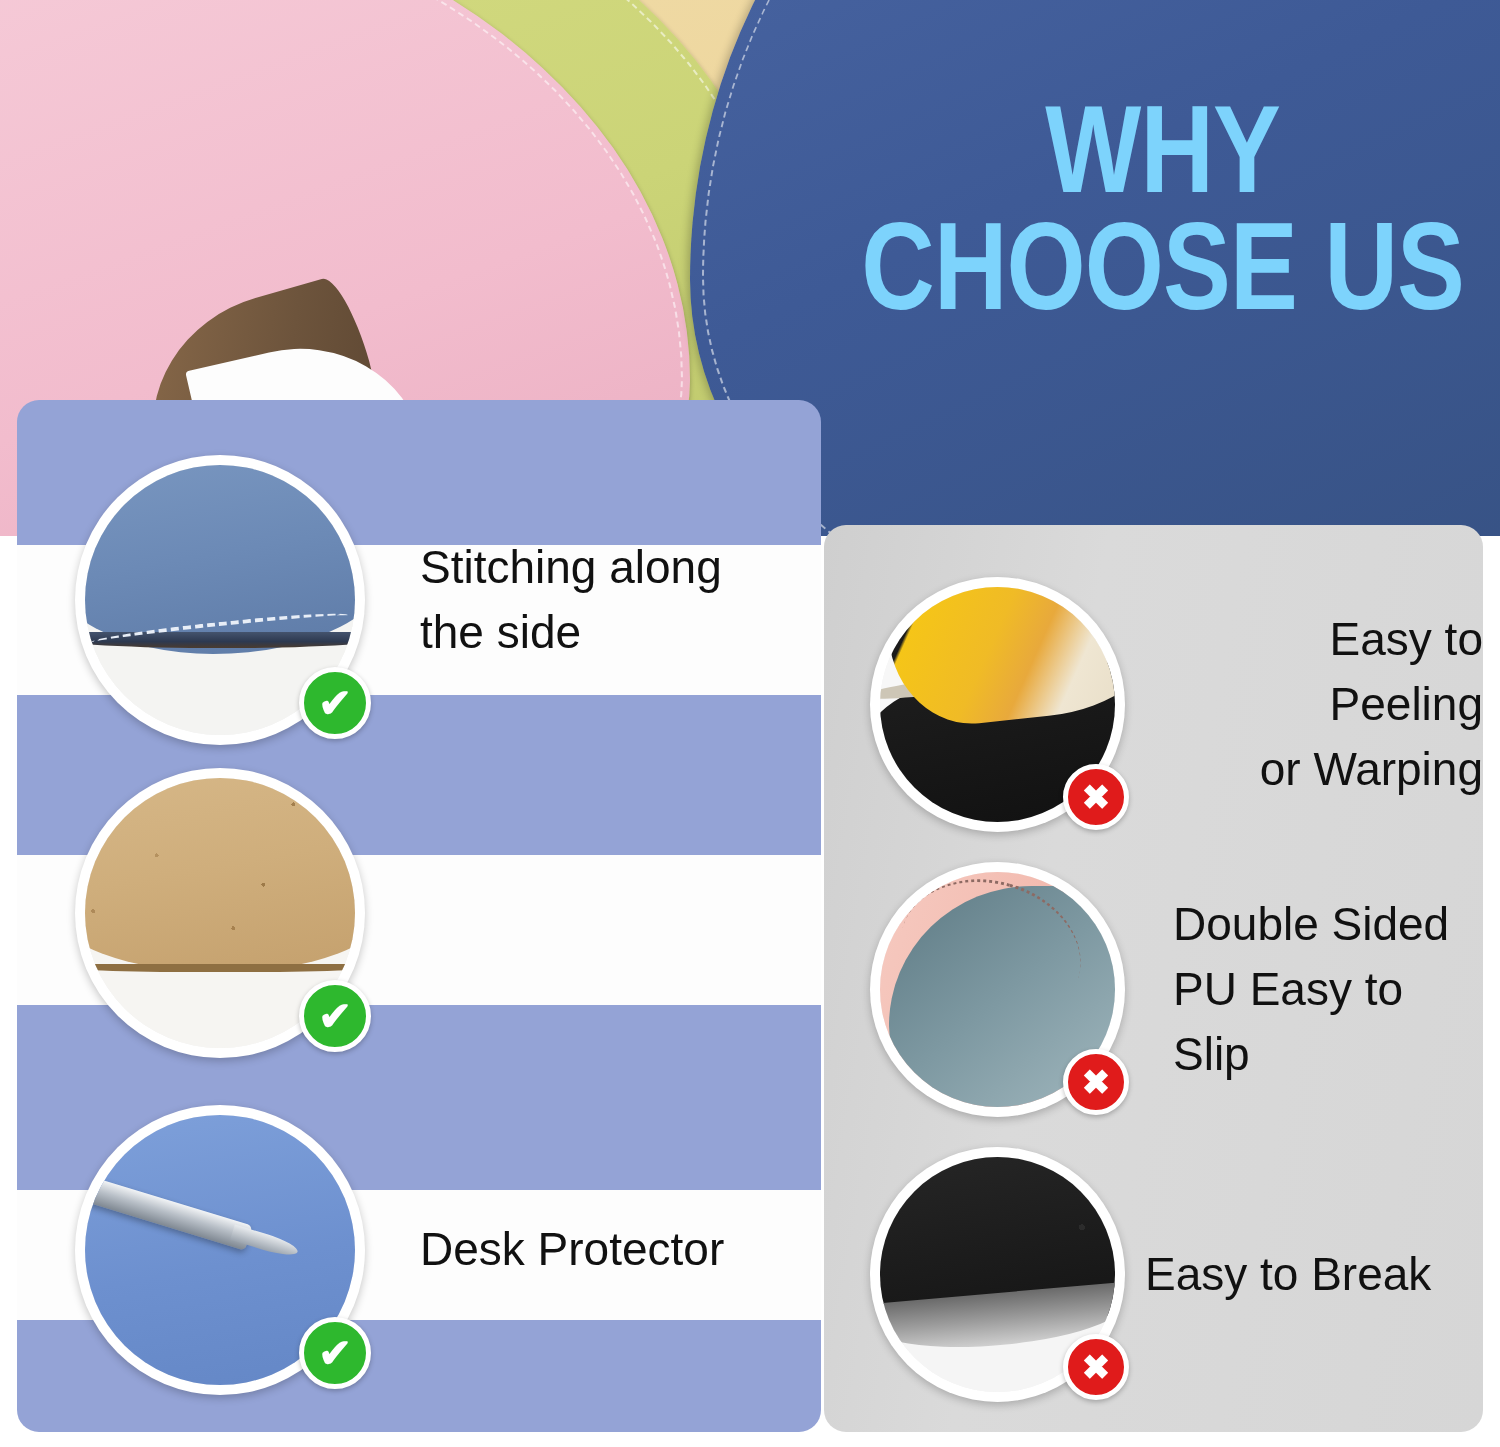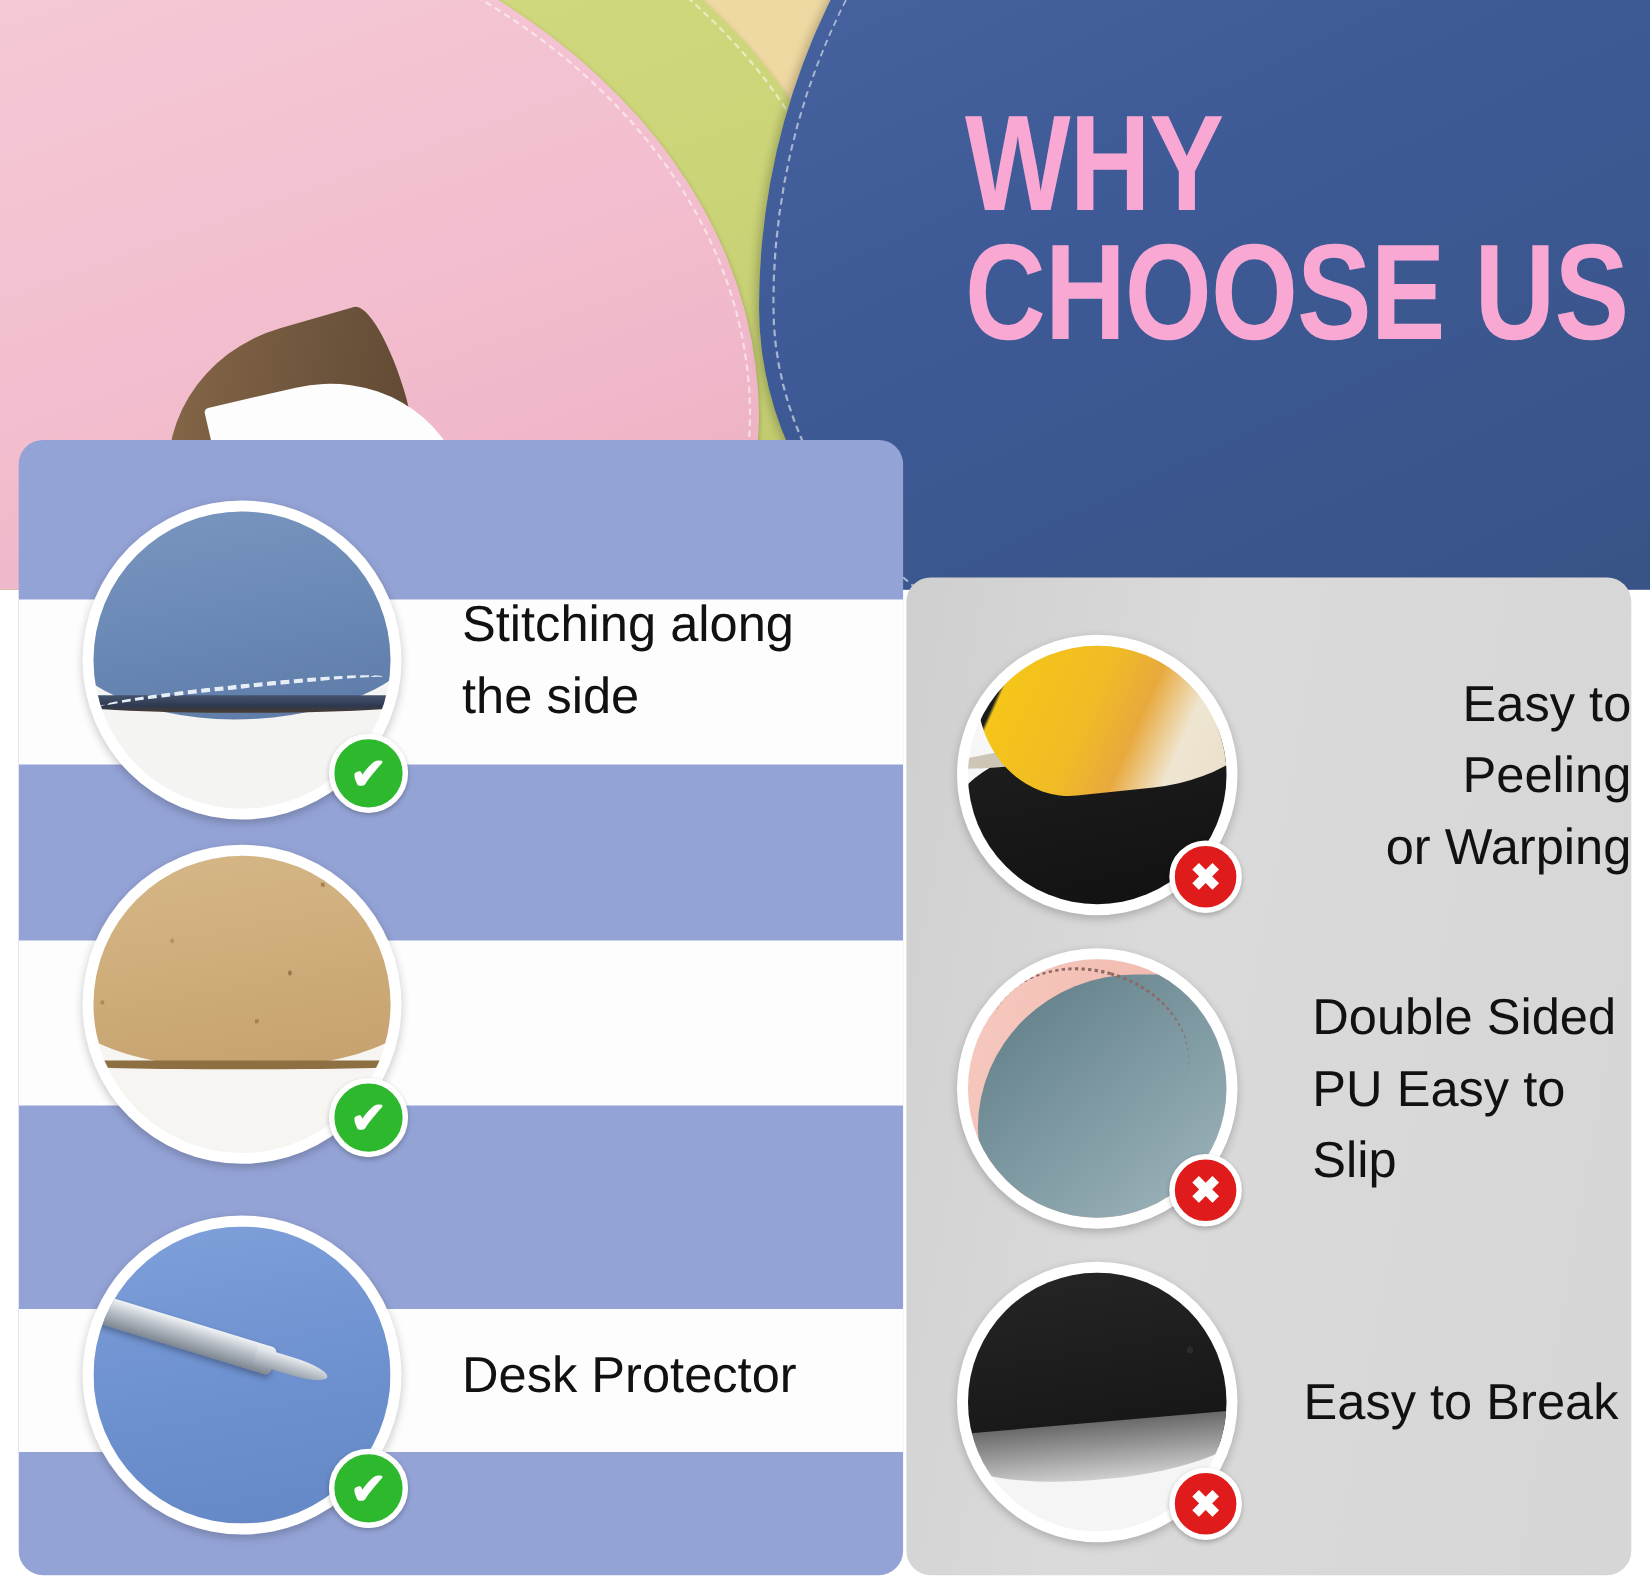--- a/index.html
+++ b/index.html
@@ -30,22 +30,22 @@
   #hero .curl{position:absolute;left:150px;top:300px;width:230px;height:230px;
         background:linear-gradient(115deg,#8a6a4a 0%,#6d543c 55%,#5a4430 100%);
         border-radius:60% 10% 55% 12%/55% 40% 60% 45%;transform:rotate(-16deg);}
   #hero .whitegap{position:absolute;left:205px;top:345px;width:215px;height:200px;
         background:#fdfdfd;border-radius:4px 60% 0 0;transform:rotate(-13deg);}
   #hero .navy-right{position:absolute;left:690px;top:-300px;width:1050px;height:960px;
         background:linear-gradient(155deg,#4c68a6 0%,#3e5a96 45%,#35507f 100%);
         border-radius:58% 0 0 52%/70% 0 0 46%;box-shadow:-3px 0 9px rgba(0,0,0,.22);}
   #hero .navy-right .stitch{inset:10px 0 10px 12px;border-right:none;border-top:none;}
 
-  #headline{position:absolute;right:20px;top:96px;text-align:left;z-index:8;
-            color:#f9a8d4;line-height:.86;letter-spacing:-1px;}
+  #headline{position:absolute;right:36px;top:96px;text-align:center;z-index:8;
+            color:#7dd3fc;line-height:.86;letter-spacing:-1px;}
   #headline .l1{display:block;font-size:124px;font-weight:bold;transform:scaleX(.82);
                 transform-origin:right center;}
   #headline .l2{display:block;font-size:124px;font-weight:bold;transform:scaleX(.82);
                 transform-origin:right center;margin-top:10px;}
 
   
   #left-panel{position:absolute;left:17px;top:400px;width:804px;height:1032px;
        background:#94a3d6;border-radius:22px;overflow:hidden;z-index:10;}
   .stripe{position:absolute;left:0;width:100%;background:#fdfdfd;}
   #right-panel{position:absolute;left:824px;top:525px;width:659px;height:907px;
@@ -236,29 +236,29 @@
     <div class="thumb" style="width:255px;height:255px;">
       <div class="thumb-inner">
         <div class="art a-pu">
           <div class="pink"></div>
             <div class="teal"></div>
             <div class="seam"></div>
         </div>
       </div>
       <div class="badge no" style="right:-4px;bottom:2px;width:56px;height:56px;font-size:34px;">✖</div>
     </div>
-    <div class="label" style="margin-left:68px;">Double Sided
+    <div class="label" style="margin-left:48px;">Double Sided
 PU Easy to Slip</div>
   </div>
 
   <div class="row" style="left:46px;top:622px;">
     <div class="thumb" style="width:255px;height:255px;">
       <div class="thumb-inner">
         <div class="art a-break">
           <div class="foam"></div>
             <div class="crumb"></div>
         </div>
       </div>
       <div class="badge no" style="right:-4px;bottom:2px;width:56px;height:56px;font-size:34px;">✖</div>
     </div>
-    <div class="label" style="margin-left:60px;">Easy to Break</div>
+    <div class="label" style="margin-left:20px;">Easy to Break</div>
   </div>
 </div>
 
 </body></html>

